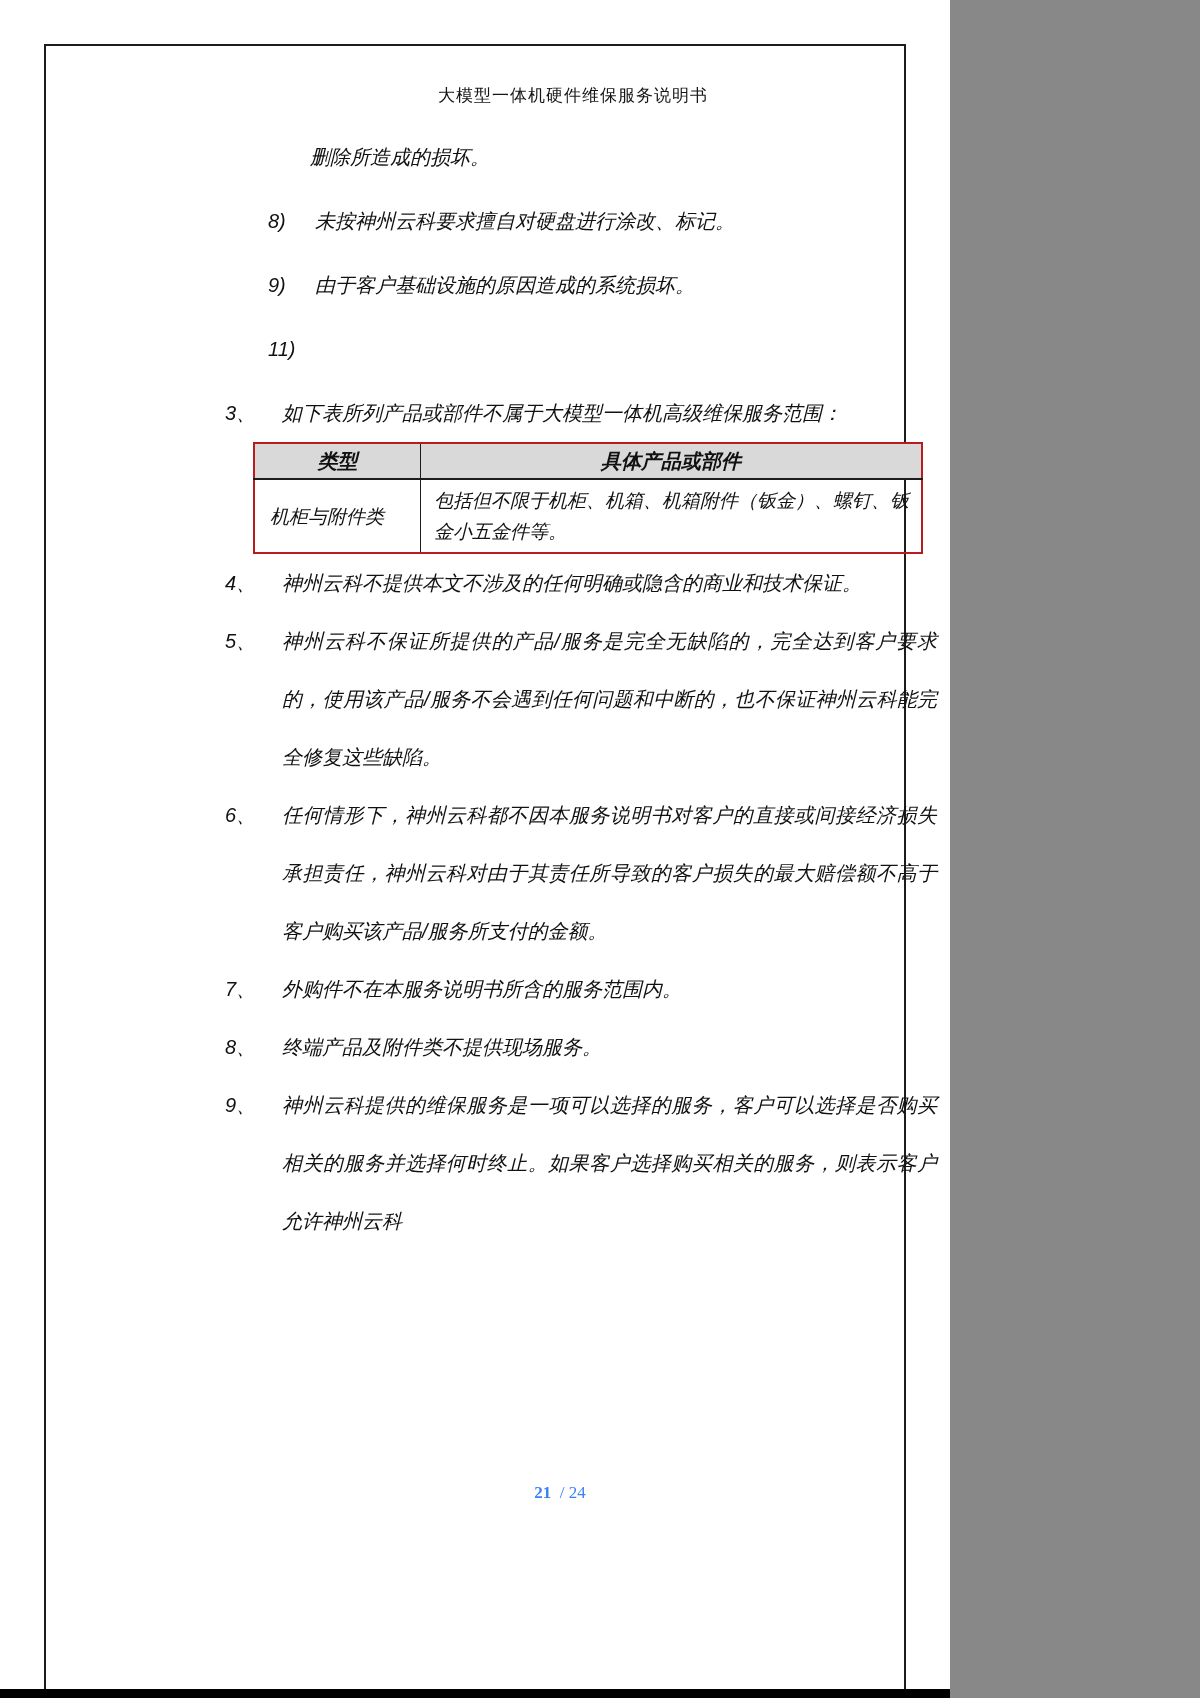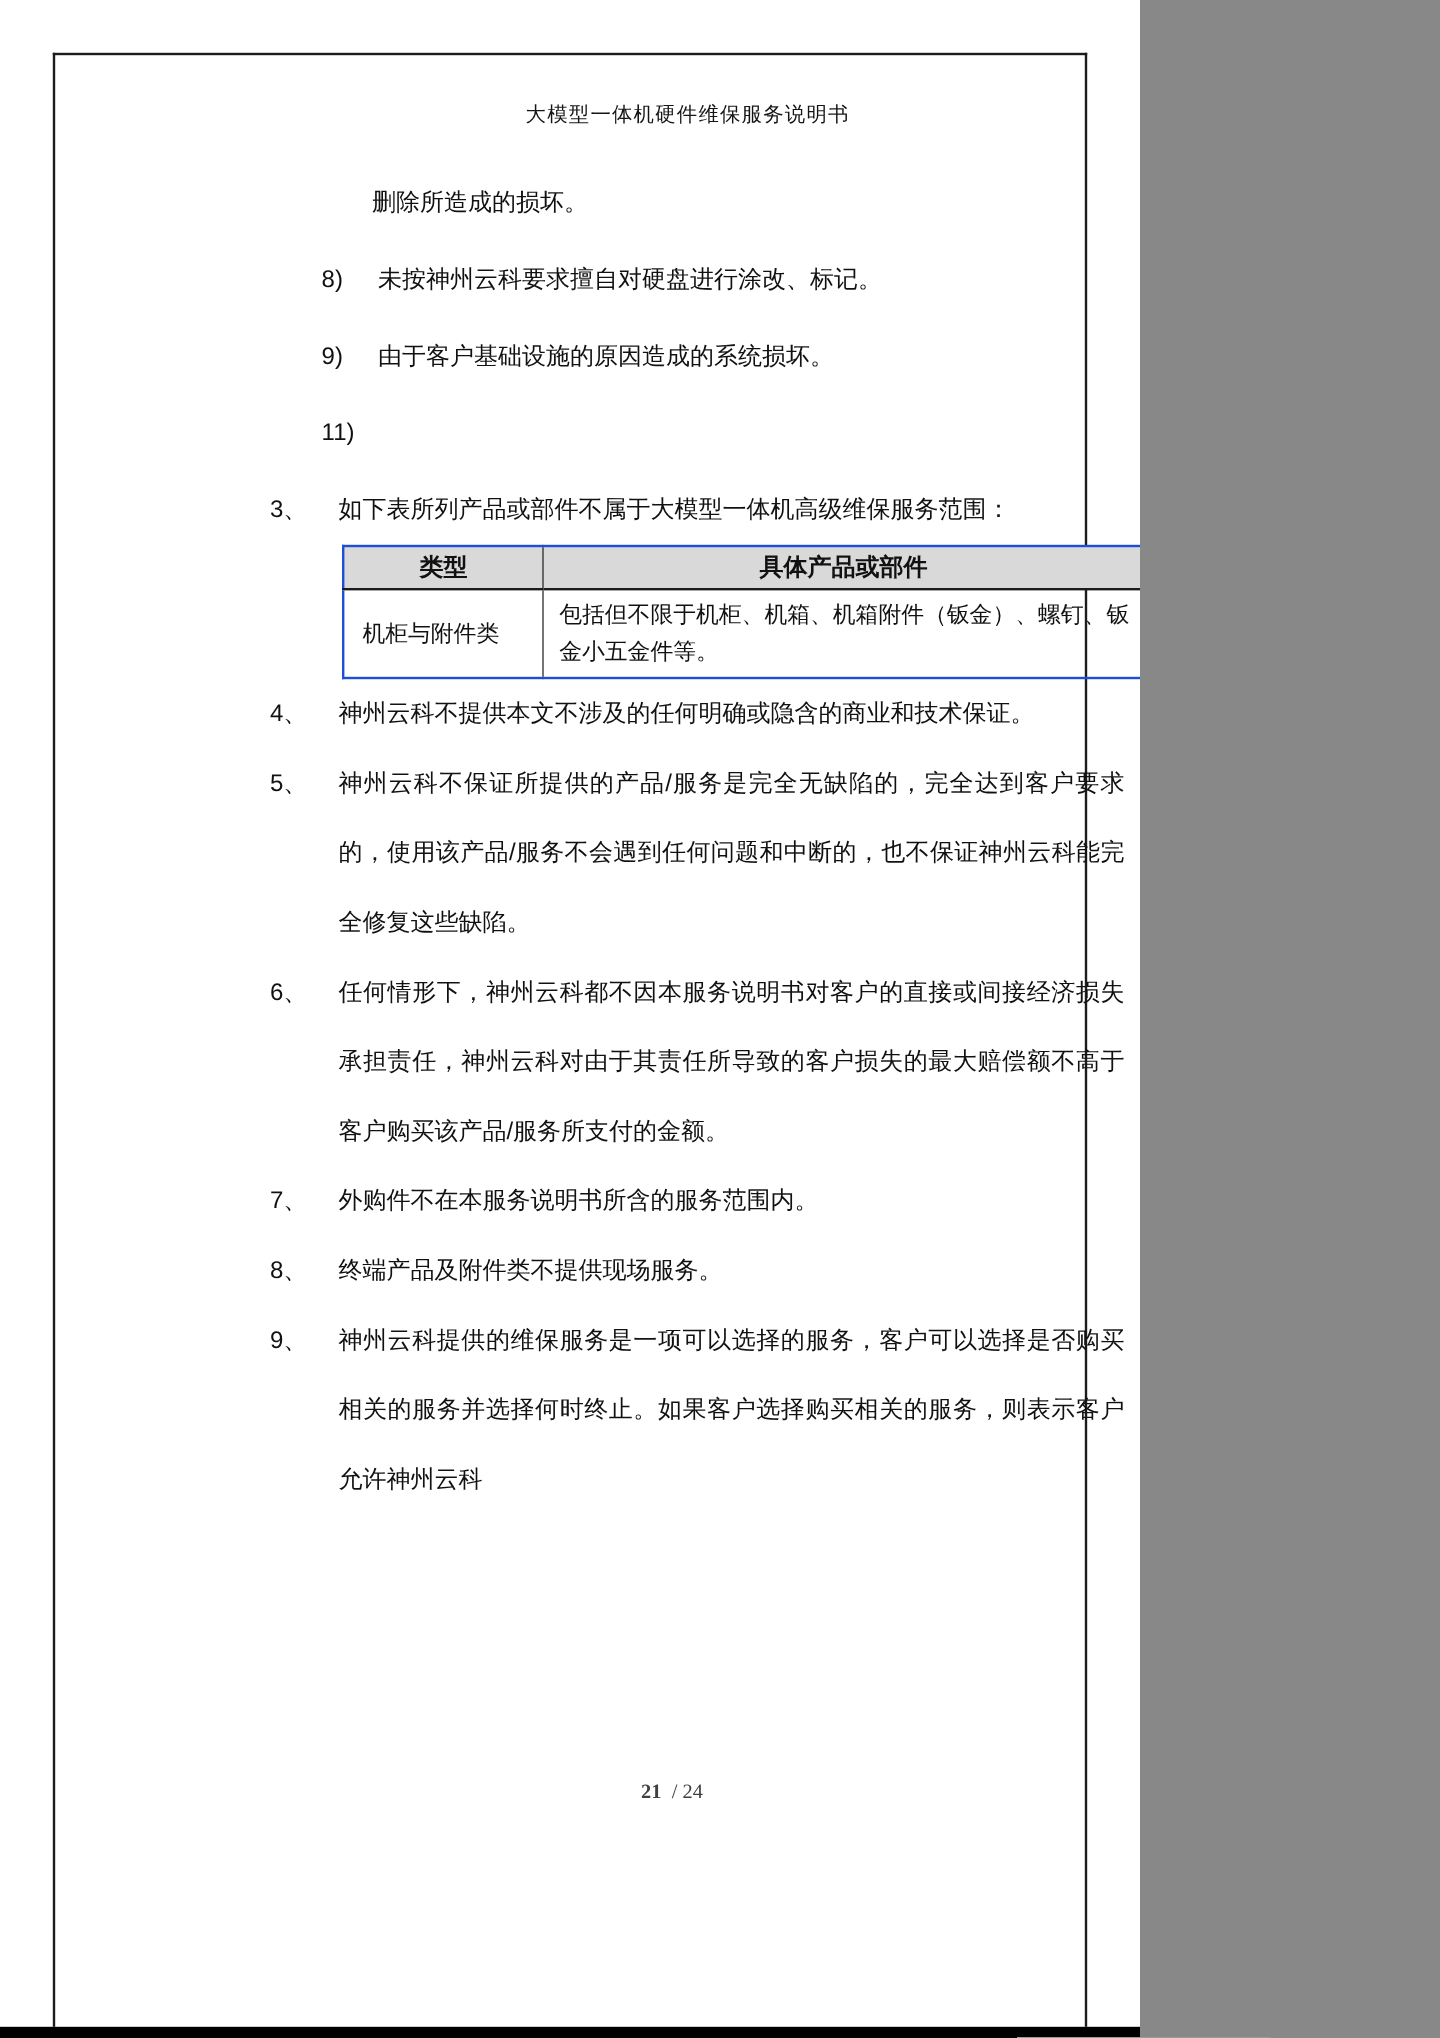--- a/index.html
+++ b/index.html
@@ -24,40 +24,41 @@
   .doc-header{
     position:absolute;
     top:84px;right:242px;
     font-family:"Liberation Serif", serif;
     font-size:17px;
     color:#151515;
     letter-spacing:1px;
   }
   .doc-content{
     position:absolute;
-    left:225px;top:140px;width:712px;
+    left:225px;top:128px;width:712px;
     font-size:20px;
     line-height:58px;
     text-align:justify;
+    font-style:italic;
   }
   .hanging{
     padding-left:85px;
     margin:0 0 6px 0;
   }
   .item{display:flex;margin:0 0 6px 0;}
   .item .num{flex:0 0 57px;}
   .item .txt{flex:1;}
   .item.sub{padding-left:43px;}
   .item.sub .num{flex:0 0 47px;}
   .item.main{margin-bottom:0;}
   .svc-table{
     border-collapse:collapse;
-    margin-left:60px;
+    margin-left:28px;
     width:670px;
-    border:2px solid #1d4ed8;
+    border:2px solid #b91c1c;
     line-height:31px;
     text-align:left;
   }
   .svc-table th{
     background:#d9d9d9;
     font-size:20px;
     font-weight:bold;
     text-align:center;
     height:34px;
     padding:0;
@@ -75,21 +76,21 @@
   .svc-table td.type-cell{
     width:140px;
     padding-left:15px;
   }
   .doc-footer{
     position:absolute;
     top:1483px;left:0;width:1120px;
     text-align:center;
     font-family:"Liberation Serif", serif;
     font-size:17px;
-    color:#404040;
+    color:#3b82f6;
   }
   .doc-footer .pn{font-weight:bold;}
 </style>
 </head>
 <body>
 
 <div class="page">
 
   <div class="page-border"></div>
 

